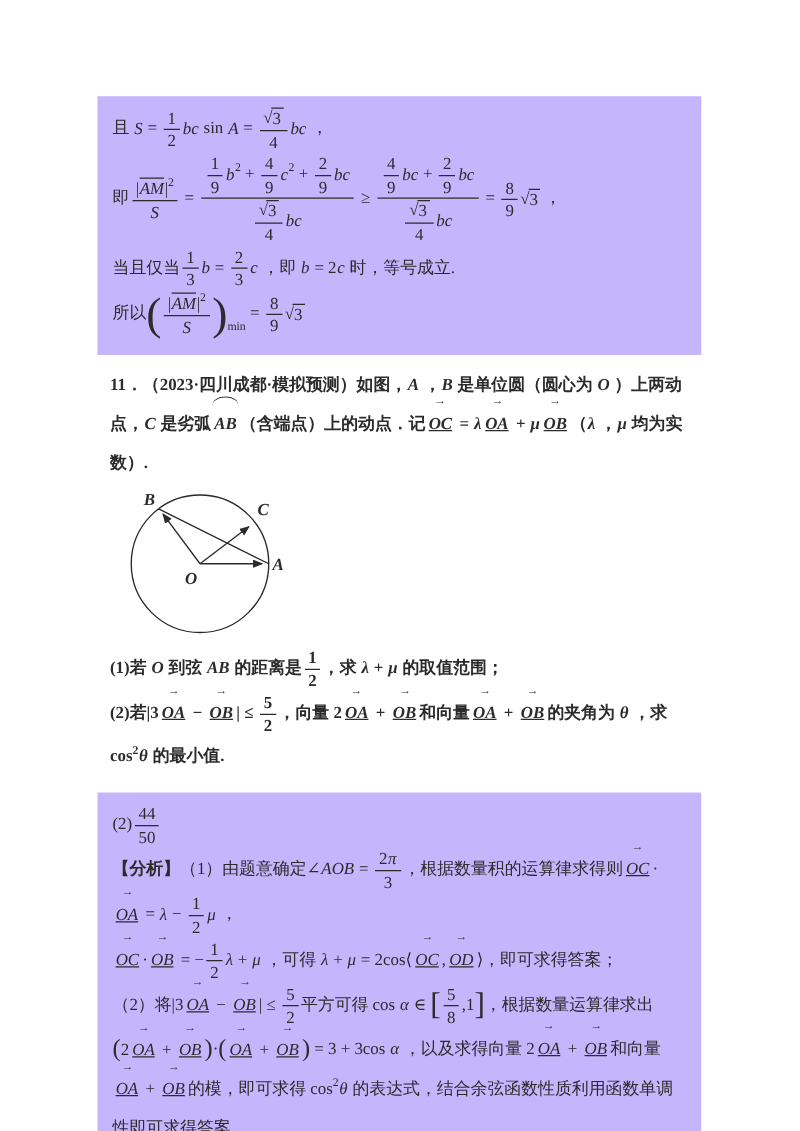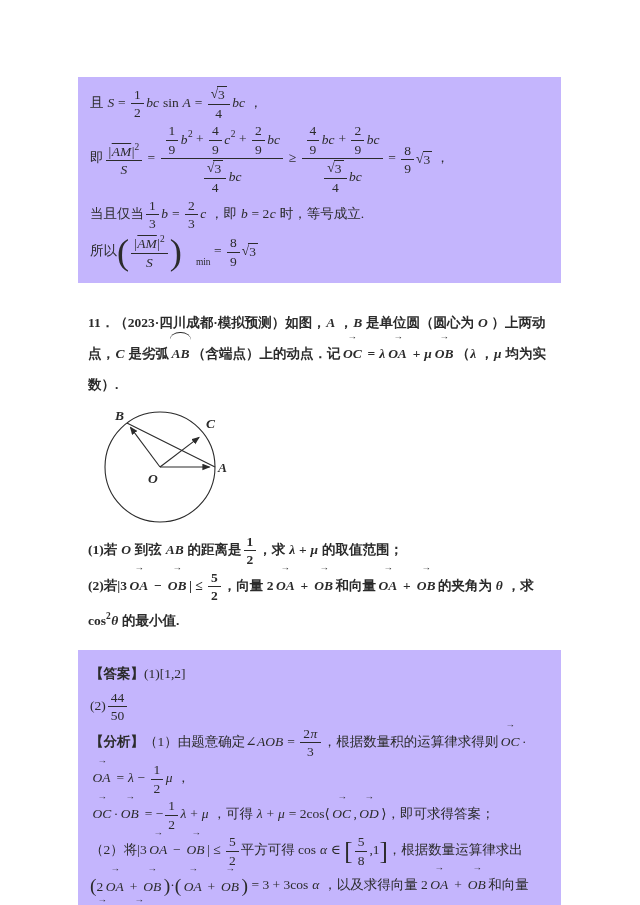--- a/index.html
+++ b/index.html
@@ -10,21 +10,21 @@
     font-size:13.5px; color:#2b2b2b;
   }
   .panel {
     width:483px; margin-left:78px; box-sizing:border-box;
     background:#c4b5fd; padding:8px 12px 10px 12px;
   }
   #panel-prev { margin-top:77px; }
   #panel-ans  { margin-top:14px; }
   .problem-block {
     width:483px; margin-left:78px; box-sizing:border-box;
-    padding:0 10px; margin-top:24px;
+    padding:0 10px; margin-top:8px;
   }
   .mline { line-height:2.3; margin:0; }
   .stem { font-weight:bold; }
   i { font-style:italic; padding:0 0.5px; }
   b.marker { font-weight:bold; }
 
   
   .frac { display:inline-flex; flex-direction:column; align-items:center;
           vertical-align:middle; margin:0 2px; line-height:1.3; text-align:center; }
   .frac .num { border-bottom:1px solid currentColor; padding:0 3px; }
@@ -33,36 +33,36 @@
   
   .sqrt { display:inline-flex; align-items:flex-start; vertical-align:middle; line-height:1.25; }
   .sqrt .rad { margin-right:-1px; }
   .sqrt .sbar { border-top:1px solid currentColor; padding:0 2px 0 1px; }
 
   
   .vec { display:inline-block; position:relative; margin:0 2px; }
   .vec .varrow { position:absolute; top:-0.66em; left:50%;
                  transform:translateX(-50%) scaleX(1.15);
                  font-size:0.62em; line-height:1; font-style:normal; }
-  .vec .vbody { font-style:italic; }
+  .vec .vbody { font-style:italic;text-decoration:underline; }
 
   
   .arc { display:inline-block; position:relative; margin:0 2px; }
   .arc .arcsym { position:absolute; top:-0.45em; left:50%; transform:translateX(-50%);
                  width:1.5em; height:0.5em;
                  border-top:1.3px solid currentColor;
                  border-radius:50% 50% 0 0 / 100% 100% 0 0; }
   .arc .abody { font-style:italic; }
 
   
   .oline { text-decoration:overline; font-style:italic; }
 
   
   .sup { font-size:0.7em; vertical-align:0.65em; }
-  .sub { font-size:0.7em; vertical-align:-1.0em; margin-left:14px; }
+  .sub { font-size:0.7em; vertical-align:-1.0em; margin-left:0; }
 
   
   .grp { display:inline-flex; align-items:center; vertical-align:middle; }
   .grp .grpc { display:inline; }
   .delim { line-height:1; }
   .delim.P  { font-size:1.45em; }
   .delim.PP { font-size:2.7em; font-weight:300; }
   .delim.B  { font-size:1.85em; }
 
   
@@ -174,21 +174,20 @@
         <span class="num">1</span>
         <span class="den">2</span>
       </span>，求 <i>λ</i> + <i>μ</i> 的取值范围；</p>
   <p class="mline stem">(2)若|3<span class="vec"><span class="varrow">→</span><span class="vbody"><i>OA</i></span></span> − <span class="vec"><span class="varrow">→</span><span class="vbody"><i>OB</i></span></span>| ≤ <span class="frac">
         <span class="num">5</span>
         <span class="den">2</span>
       </span>，向量 2<span class="vec"><span class="varrow">→</span><span class="vbody"><i>OA</i></span></span> + <span class="vec"><span class="varrow">→</span><span class="vbody"><i>OB</i></span></span>和向量<span class="vec"><span class="varrow">→</span><span class="vbody"><i>OA</i></span></span> + <span class="vec"><span class="varrow">→</span><span class="vbody"><i>OB</i></span></span>的夹角为 <i>θ</i> ，求 cos<span class="sup">2</span><i>θ</i> 的最小值.</p>
 </div>
 
 <div class="panel" id="panel-ans">
-  <div class="mline"><b class="marker">【答案】</b>(1)[1,2]</div>
   <div class="mline">(2)<span class="frac">
         <span class="num">44</span>
         <span class="den">50</span>
       </span></div>
   <div class="mline"><b class="marker">【分析】</b>（1）由题意确定∠<i>AOB</i> = <span class="frac">
         <span class="num">2<i>π</i></span>
         <span class="den">3</span>
       </span>，根据数量积的运算律求得则<span class="vec"><span class="varrow">→</span><span class="vbody"><i>OC</i></span></span>·<span class="vec"><span class="varrow">→</span><span class="vbody"><i>OA</i></span></span> = <i>λ</i> − <span class="frac">
         <span class="num">1</span>
         <span class="den">2</span>

